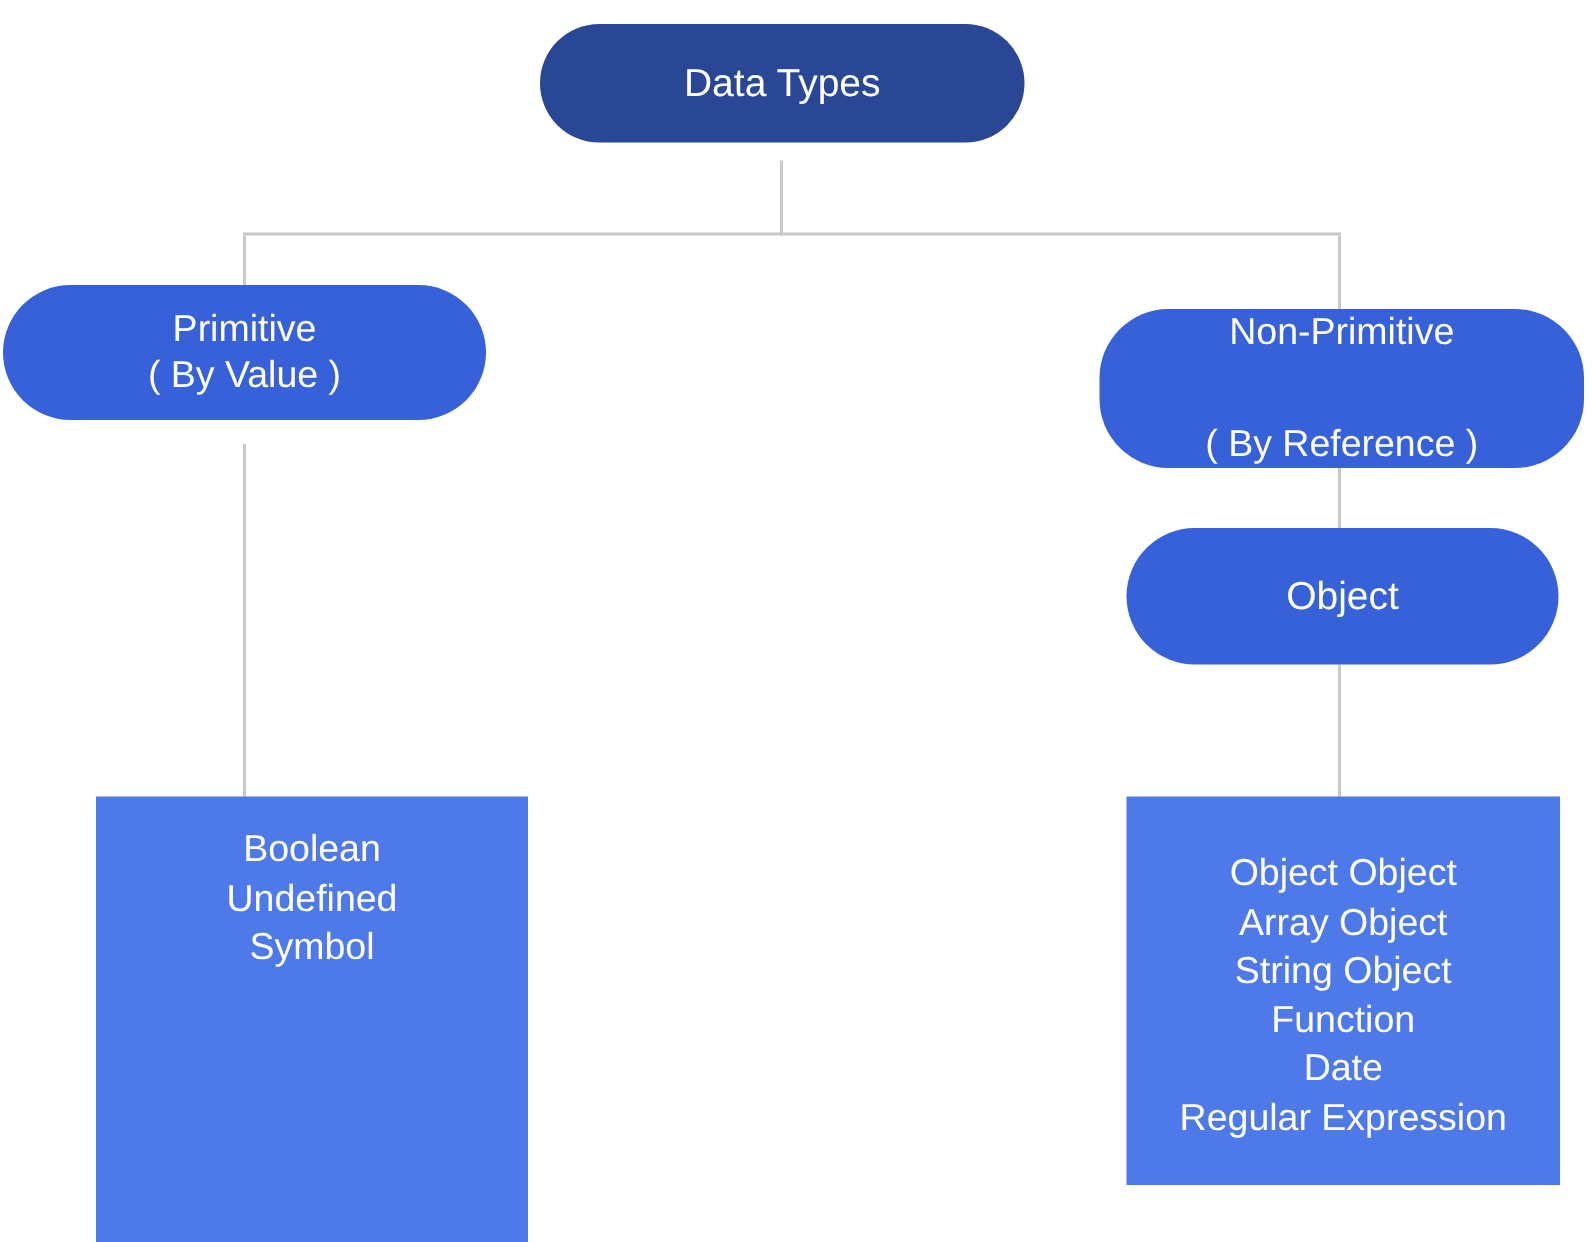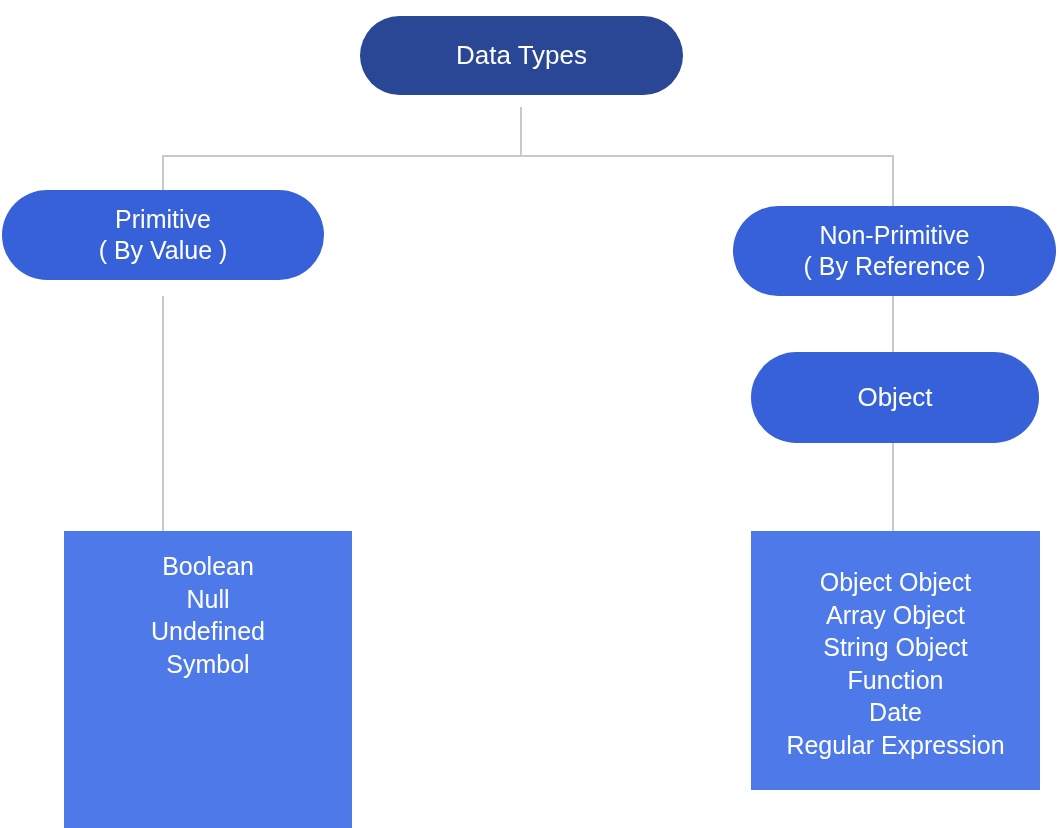--- a/index.html
+++ b/index.html
@@ -32,21 +32,21 @@
     background: #2A4795;
     left: 360px; top: 16px; width: 323px; height: 79px;
     font-size: 26px;
   }
   .pill-branch {
     background: #3761D9;
     font-size: 25px;
     line-height: 31px;
   }
   .pill-primitive   { left: 2px;   top: 190px; width: 322px; height: 90px; }
-  .pill-nonprimitive{ left: 733px; top: 206px; width: 323px; height: 90px; }
+  .pill-nonprimitive{ left: 733px; top: 206px; width: 323px; height: 106px; justify-content: space-between; }
   .pill-object      { left: 751px; top: 352px; width: 288px; height: 91px; font-size: 26px; justify-content: center; }
   .leaf-box {
     background: #4E79E8;
     justify-content: flex-start;
     font-size: 25px;
     line-height: 32.5px;
   }
   .leaf-primitive {
     left: 20px; top: 531px; width: 288px; height: 309px;
     padding-top: 19px;
@@ -97,21 +97,20 @@
     <span>Non-Primitive</span>
     <span>( By Reference )</span>
   </div>
 
   <div class="node pill pill-branch pill-object">
     <span>Object</span>
   </div>
 
   <div class="node leaf-box leaf-primitive">
     <div class="leaf-line">Boolean</div>
-    <div class="leaf-line">Null</div>
     <div class="leaf-line">Undefined</div>
     <div class="leaf-line">Symbol</div>
   </div>
 
   <div class="node leaf-box leaf-nonprimitive">
     <div class="leaf-line">Object Object</div>
     <div class="leaf-line">Array Object</div>
     <div class="leaf-line">String Object</div>
     <div class="leaf-line">Function</div>
     <div class="leaf-line">Date</div>

